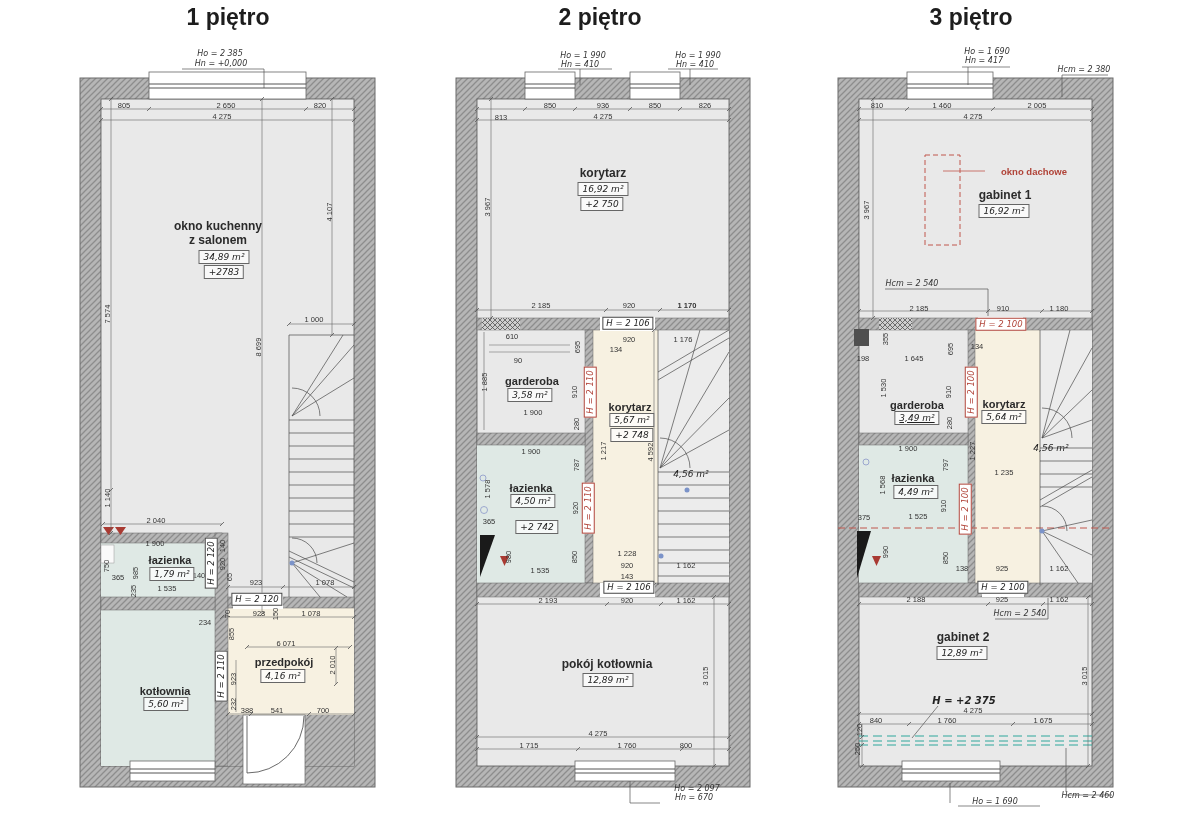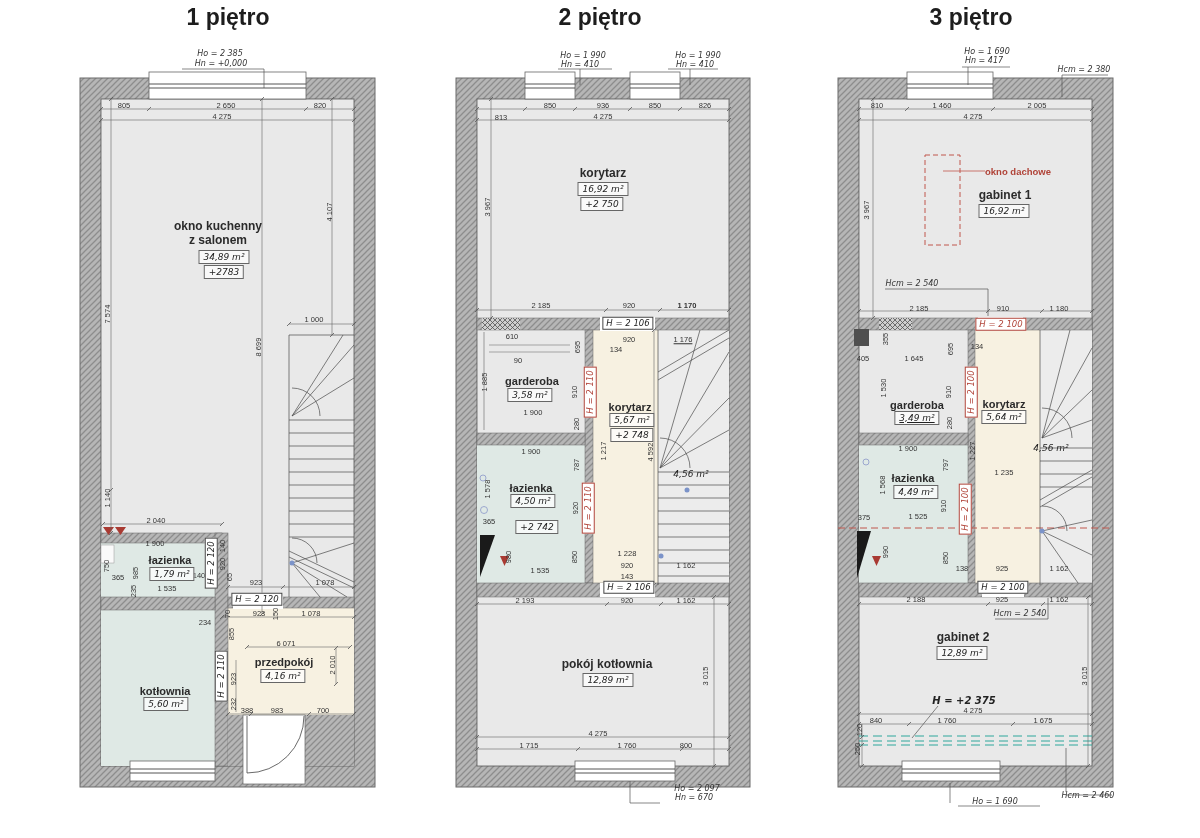--- a/index.html
+++ b/index.html
@@ -16,21 +16,21 @@
   .room2{font-size:11px;line-height:1.1;}
   .area,.areabox{font:italic 9px/1 "DejaVu Sans",sans-serif;color:#222;}
   .areabox{border:1px solid #666;background:rgba(255,255,255,.72);padding:1.5px 4px;text-align:right;}
   .hbox,.hboxv,.hboxred,.hboxredv{font:italic 8.5px/1 "DejaVu Sans",sans-serif;
        border:1px solid #444;background:#fff;padding:1px 3px;color:#222;}
   .hboxv{transform:translate(-50%,-50%) rotate(-90deg);}
   .hboxred,.hboxredv{color:#b04338;border-color:#b04338;}
   .hboxredv{transform:translate(-50%,-50%) rotate(-90deg);}
   .note{font:italic 8px/1.15 "DejaVu Sans",sans-serif;color:#333;}
   .noteb{font:italic bold 10px/1 "DejaVu Sans",sans-serif;color:#222;}
-  .notered{font:bold 9.5px/1 "Liberation Sans",sans-serif;color:#b04338;}
+  .notered{font:bold 9.5px/1 "Liberation Sans",sans-serif;color:#b04338;margin-left:16px;}
   .title{font:bold 23px/1 "Liberation Sans",sans-serif;color:#1d1d1d;}
 </style>
 </head>
 <body>
 
 <div id="canvas">
 <svg width="1200" height="838" viewBox="0 0 1200 838">
   <defs>
     <pattern id="h" width="6" height="6" patternUnits="userSpaceOnUse">
       <rect width="6" height="6" fill="#b6b6b6"></rect>
@@ -263,21 +263,21 @@
       <span class="lbl d" style="left: 311px; top: 614px;">1 078</span>
       <span class="lbl dv" style="left: 232px; top: 634px;">855</span>
       <span class="lbl d" style="left: 286px; top: 644px;">6 071</span>
       <span class="lbl dv" style="left: 333px; top: 665px;">2 010</span>
       <span class="lbl room2" style="left: 284px; top: 662px;">przedpokój</span>
       <span class="lbl areabox" style="left: 283px; top: 676px;">4,16 m²</span>
       <span class="lbl hboxv" style="left: 221px; top: 676px;">H = 2 110</span>
       <span class="lbl dv" style="left: 234px; top: 679px;">923</span>
       <span class="lbl dv" style="left: 234px; top: 704px;">232</span>
       <span class="lbl d" style="left: 247px; top: 711px;">388</span>
-      <span class="lbl d" style="left: 277px; top: 711px;">983</span>
+      <span class="lbl d" style="left: 277px; top: 711px;">541</span>
       <span class="lbl d" style="left: 323px; top: 711px;">700</span>
       <span class="lbl room2" style="left: 165px; top: 691px;">kotłownia</span>
       <span class="lbl areabox" style="left: 166px; top: 704px;">5,60 m²</span>
       <span class="lbl note" style="left: 583px; top: 56px;">Ho = 1 990</span>
       <span class="lbl note" style="left: 580px; top: 65px;">Hn = 410</span>
       <span class="lbl note" style="left: 698px; top: 56px;">Ho = 1 990</span>
       <span class="lbl note" style="left: 695px; top: 65px;">Hn = 410</span>
       <span class="lbl d" style="left: 501px; top: 106px; margin-top: 12px;">813</span>
       <span class="lbl d" style="left: 550px; top: 106px;">850</span>
       <span class="lbl d" style="left: 603px; top: 106px;">936</span>
@@ -296,21 +296,21 @@
       <span class="lbl d" style="left: 518px; top: 361px;">90</span>
       <span class="lbl dv" style="left: 485px; top: 382px;">1 885</span>
       <span class="lbl dv" style="left: 578px; top: 347px;">695</span>
       <span class="lbl dv" style="left: 575px; top: 392px;">910</span>
       <span class="lbl room2" style="left: 532px; top: 381px;">garderoba</span>
       <span class="lbl areabox" style="left: 530px; top: 395px;">3,58 m²</span>
       <span class="lbl d" style="left: 533px; top: 413px;">1 900</span>
       <span class="lbl dv" style="left: 577px; top: 424px;">280</span>
       <span class="lbl d" style="left: 616px; top: 350px;">134</span>
       <span class="lbl d" style="left: 629px; top: 340px;">920</span>
-      <span class="lbl d" style="left: 683px; top: 340px; text-decoration: underline;">1 176</span>
+      <span class="lbl d" style="left: 683px; top: 340px;">1 176</span>
       <span class="lbl hboxredv" style="left: 590px; top: 392px;">H = 2 110</span>
       <span class="lbl room2" style="left: 630px; top: 407px;">korytarz</span>
       <span class="lbl areabox" style="left: 632px; top: 420px;">5,67 m²</span>
       <span class="lbl areabox" style="left: 632px; top: 435px;">+2 748</span>
       <span class="lbl dv" style="left: 604px; top: 451px;">1 217</span>
       <span class="lbl dv" style="left: 651px; top: 452px;">4 592</span>
       <span class="lbl area" style="left: 691px; top: 474px;">4,56 m²</span>
       <span class="lbl d" style="left: 531px; top: 452px;">1 900</span>
       <span class="lbl dv" style="left: 577px; top: 465px;">787</span>
       <span class="lbl dv" style="left: 488px; top: 489px;">1 578</span>
@@ -321,21 +321,21 @@
       <span class="lbl hboxredv" style="left: 588px; top: 508px;">H = 2 110</span>
       <span class="lbl dv" style="left: 576px; top: 508px;">920</span>
       <span class="lbl dv" style="left: 509px; top: 557px;">980</span>
       <span class="lbl dv" style="left: 575px; top: 557px;">850</span>
       <span class="lbl d" style="left: 540px; top: 571px;">1 535</span>
       <span class="lbl d" style="left: 627px; top: 554px;">1 228</span>
       <span class="lbl d" style="left: 627px; top: 566px;">920</span>
       <span class="lbl d" style="left: 627px; top: 577px;">143</span>
       <span class="lbl d" style="left: 686px; top: 566px;">1 162</span>
       <span class="lbl hbox" style="left: 629px; top: 587px;">H = 2 106</span>
-      <span class="lbl d" style="left: 525px; top: 601px;">2 193</span>
+      <span class="lbl d" style="left: 548px; top: 601px;">2 193</span>
       <span class="lbl d" style="left: 627px; top: 601px;">920</span>
       <span class="lbl d" style="left: 686px; top: 601px;">1 162</span>
       <span class="lbl room" style="left: 607px; top: 665px;">pokój kotłownia</span>
       <span class="lbl areabox" style="left: 608px; top: 680px;">12,89 m²</span>
       <span class="lbl dv" style="left: 706px; top: 676px;">3 015</span>
       <span class="lbl d" style="left: 598px; top: 734px;">4 275</span>
       <span class="lbl d" style="left: 529px; top: 746px;">1 715</span>
       <span class="lbl d" style="left: 627px; top: 746px;">1 760</span>
       <span class="lbl d" style="left: 686px; top: 746px;">800</span>
       <span class="lbl note" style="left: 697px; top: 789px;">Ho = 2 097</span>
@@ -350,21 +350,21 @@
       <span class="lbl dv" style="left: 867px; top: 210px;">3 967</span>
       <span class="lbl notered" style="left: 1018px; top: 172px;">okno dachowe</span>
       <span class="lbl room" style="left: 1005px; top: 196px;">gabinet 1</span>
       <span class="lbl areabox" style="left: 1004px; top: 211px;">16,92 m²</span>
       <span class="lbl note" style="left: 912px; top: 284px;">Hcm = 2 540</span>
       <span class="lbl d" style="left: 919px; top: 309px;">2 185</span>
       <span class="lbl d" style="left: 1003px; top: 309px;">910</span>
       <span class="lbl d" style="left: 1059px; top: 309px;">1 180</span>
       <span class="lbl hboxred" style="left: 1001px; top: 324px;">H = 2 100</span>
       <span class="lbl dv" style="left: 886px; top: 339px;">355</span>
-      <span class="lbl d" style="left: 863px; top: 359px;">405</span>
+      <span class="lbl d" style="left: 863px; top: 359px;">198</span>
       <span class="lbl d" style="left: 914px; top: 359px;">1 645</span>
       <span class="lbl dv" style="left: 951px; top: 349px;">695</span>
       <span class="lbl dv" style="left: 884px; top: 388px;">1 530</span>
       <span class="lbl dv" style="left: 949px; top: 392px;">910</span>
       <span class="lbl hboxredv" style="left: 971px; top: 392px;">H = 2 100</span>
       <span class="lbl room2" style="left: 917px; top: 405px;">garderoba</span>
       <span class="lbl areabox" style="left: 917px; top: 418px; text-decoration: underline;">3,49 m²</span>
       <span class="lbl dv" style="left: 950px; top: 423px;">280</span>
       <span class="lbl d" style="left: 977px; top: 347px;">134</span>
       <span class="lbl room2" style="left: 1004px; top: 404px;">korytarz</span>

